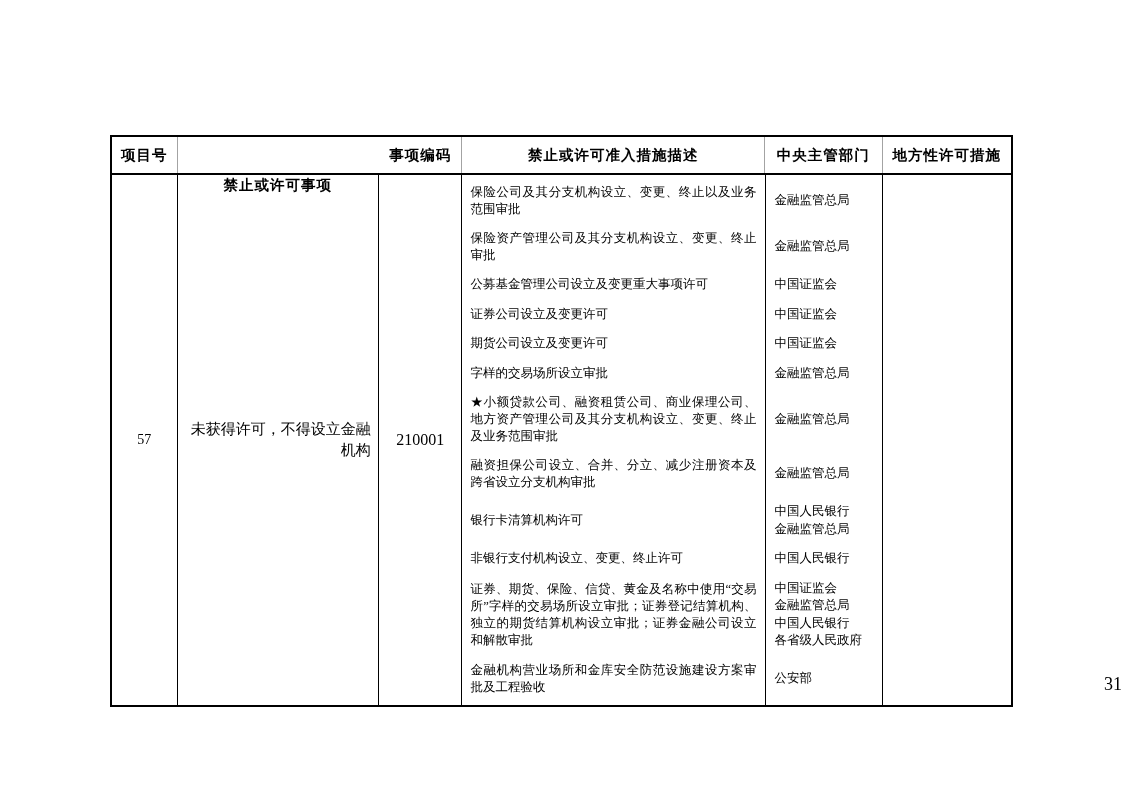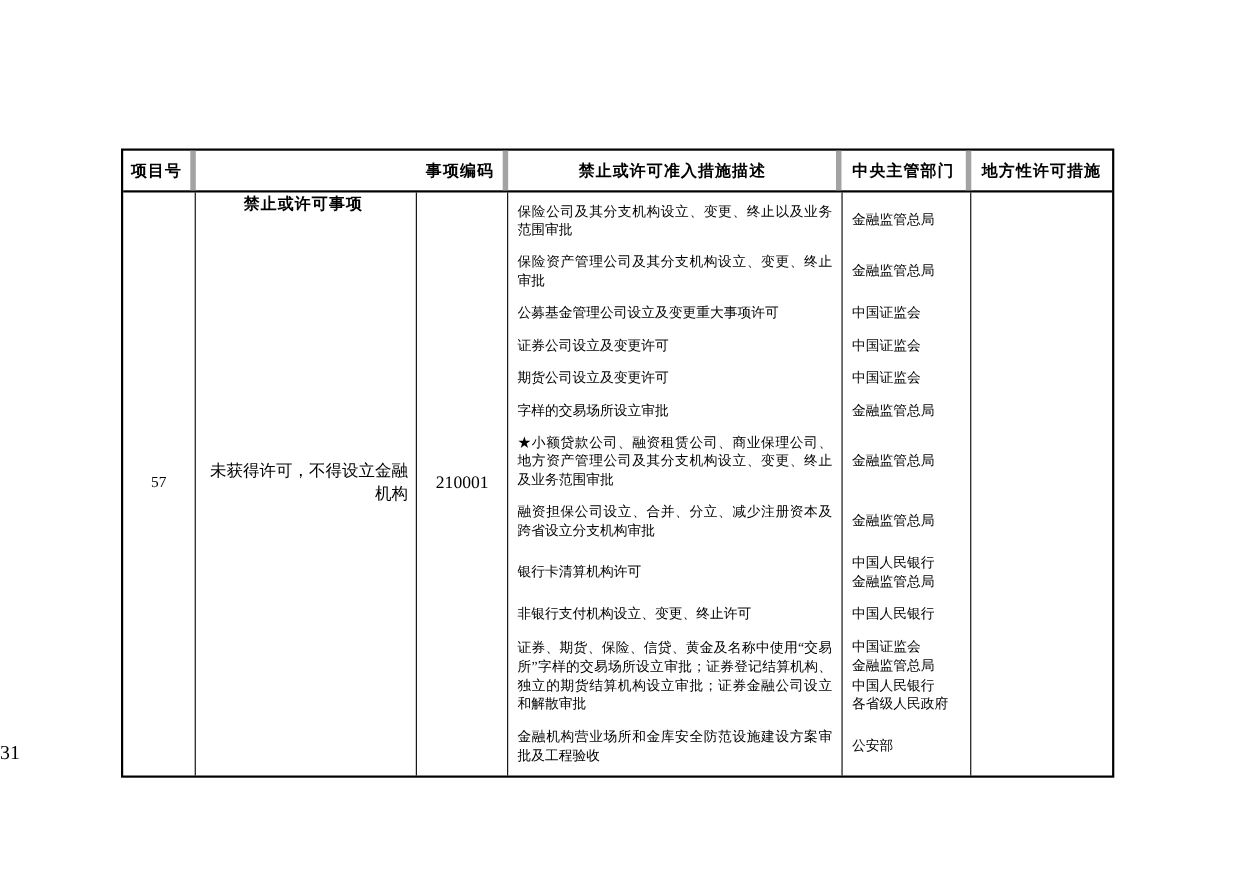--- a/index.html
+++ b/index.html
@@ -30,21 +30,21 @@
     display: flex;
     border-bottom: 2px solid #000;
     height: 36px;
     font-weight: bold;
     font-size: 14.5px;
   }
   .th {
     display: flex;
     align-items: center;
     justify-content: center;
-    border-right: 5px solid #a3a3a3;
+    border-right: 1px solid #a3a3a3;
     box-sizing: border-box;
     letter-spacing: 1px;
     white-space: nowrap;
   }
   .th:last-child { border-right: none; }
   .w-itemno { width: 66px; }
   .w-matter { width: 202px; margin-top: 48px; }
   .w-code   { width: 84px; }
   .w-desc   { width: 304px; }
   .w-dept   { width: 118px; }
@@ -109,21 +109,21 @@
     padding-right: 4px;
     line-height: 17.5px;
     white-space: pre-line;
   }
   
   .page-number {
     position: absolute;
     left: 0;
     right: 0;
     top: 674px;
-    text-align: left;
+    text-align: right;
     font-size: 18px;
   }
 </style>
 </head>
 <body>
 
 <div class="sheet">
 
   <div class="doc-table">
 

